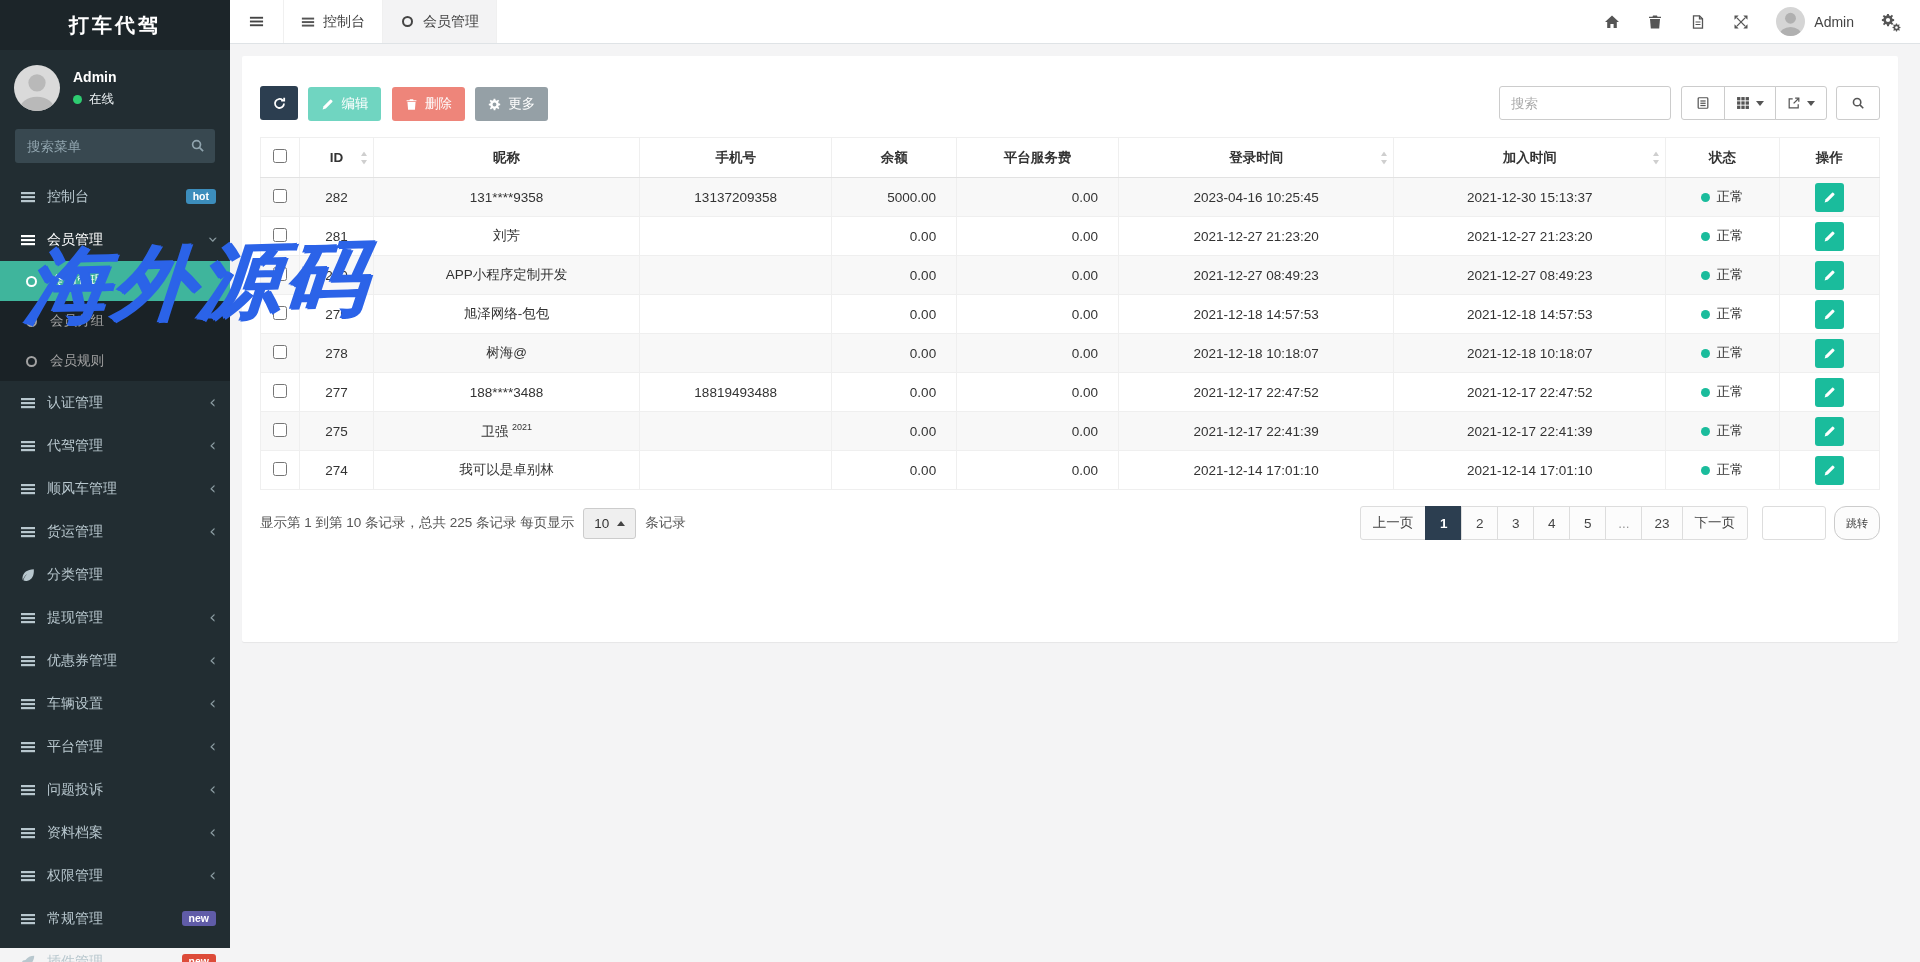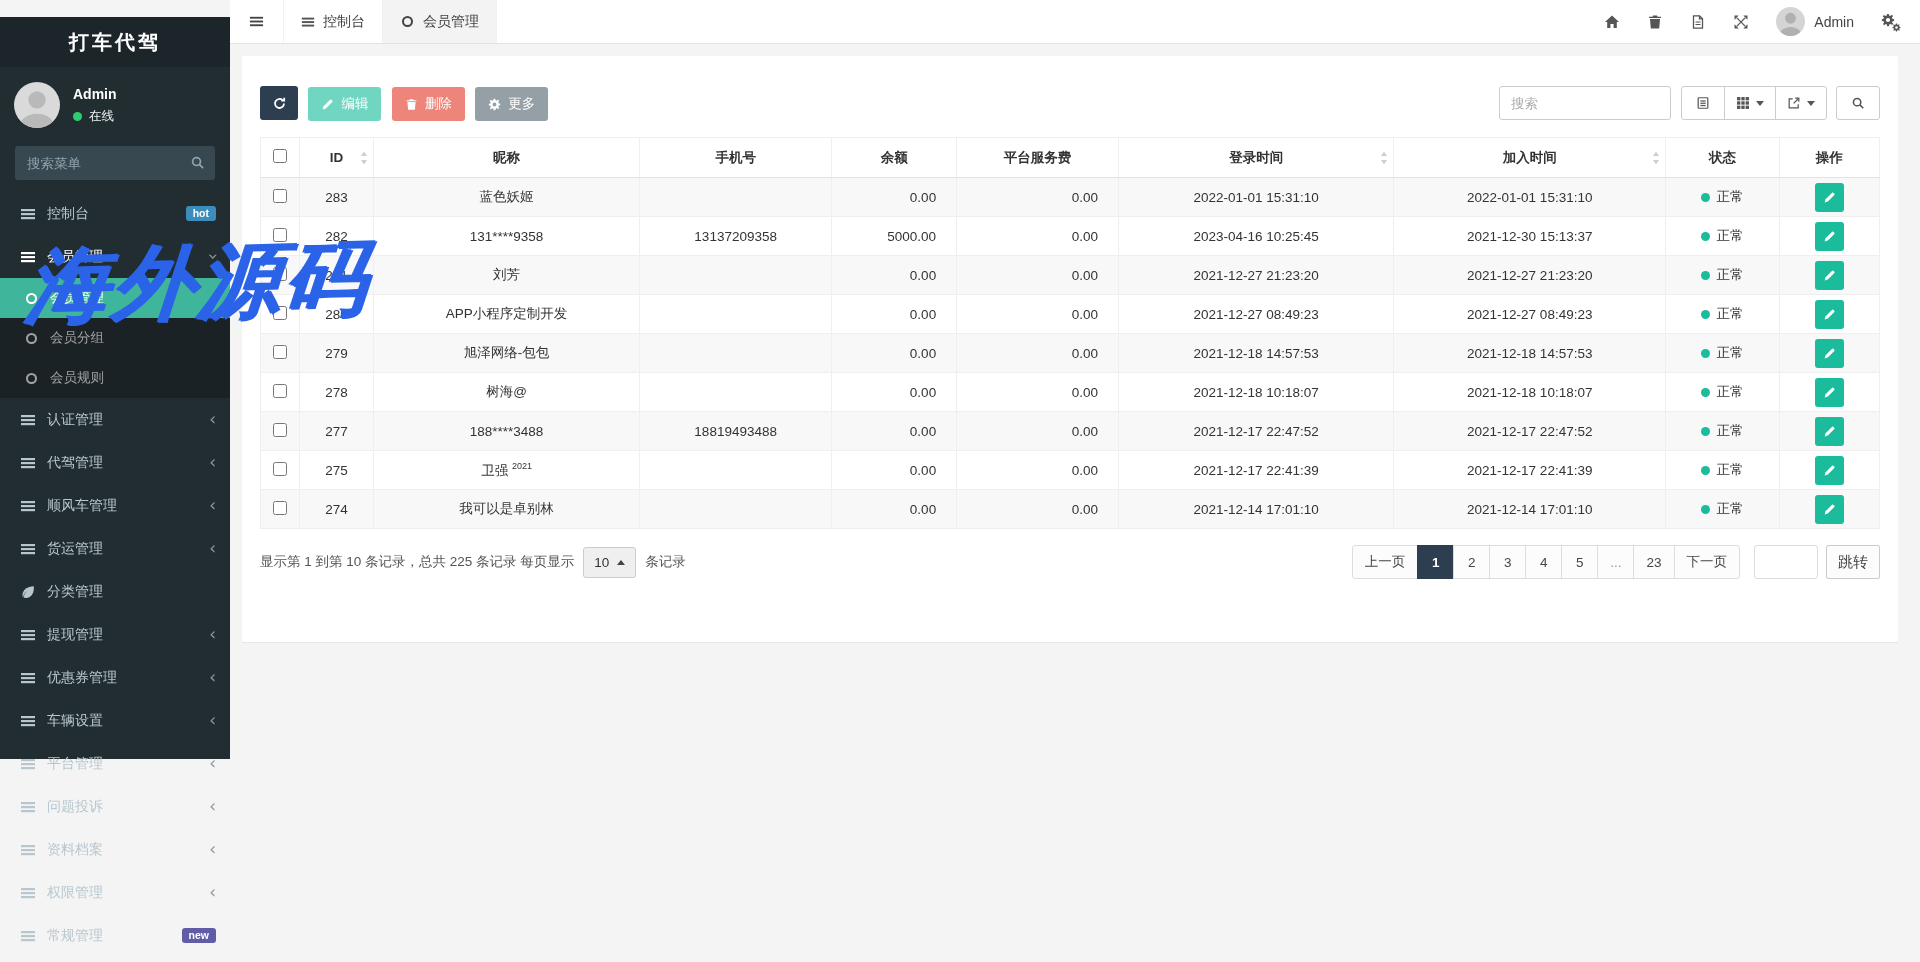--- a/index.html
+++ b/index.html
@@ -1,20 +1,20 @@
 <!DOCTYPE html>
 <html><head>
 <meta charset="utf-8">
 <style>
   * { margin:0; padding:0; box-sizing:border-box; }
   html,body { width:1920px; height:962px; overflow:hidden; font-family:"Liberation Sans",sans-serif; background:#f4f4f5; }
   body { position:relative; }
 
   
-  .sidebar { position:absolute; left:0; top:17px; width:230px; height:742px; background:#222d32; z-index:5; }
+  .sidebar { position:absolute; left:0; top:0; width:230px; height:948px; background:#222d32; z-index:5; }
   .logo { height:50px; background:#1c2529; color:#fff; font-size:20px; font-weight:bold; letter-spacing:3px;
           display:flex; align-items:center; justify-content:center; }
   .user-panel { display:flex; align-items:center; gap:13px; padding:15px 14px 12px; }
   .avatar-lg { width:46px; height:46px; border-radius:50%; background:#dadada; position:relative; overflow:hidden; flex:none; }
   .avatar-lg svg, .avatar-sm svg { position:absolute; left:0; top:0; width:100%; height:100%; }
   .user-name { color:#fff; font-weight:bold; font-size:14px; margin-bottom:6px; }
   .user-status { color:#eef3f5; font-size:12.5px; display:flex; align-items:center; gap:7px; }
   .status-dot { width:9px; height:9px; border-radius:50%; background:#2ecc71; display:inline-block; }
   .menu-search { margin:6px 15px 12px; position:relative; }
   .menu-search input { width:100%; height:34px; background:#384850; border:none; border-radius:3px;
@@ -105,22 +105,22 @@
                background:#efefef; border:1px solid #ccc; border-radius:3px; color:#333; cursor:pointer; font-size:13.5px; }
   .pagination { display:flex; align-items:center; }
   .page-btn { min-width:37px; height:34px; border:1px solid #ddd; background:#fcfcfc; color:#444; cursor:pointer;
               display:inline-flex; align-items:center; justify-content:center; padding:0 12px; margin-left:-1px;
               font-size:13.5px; font-family:inherit; }
   .page-btn:first-child { border-radius:3px 0 0 3px; margin-left:0; }
   .page-btn.last { border-radius:0 3px 3px 0; }
   .page-btn.active { background:#2c3e50; border-color:#2c3e50; color:#fff; font-weight:bold; }
   .page-btn.dots { color:#999; }
   .jump-input { width:64px; height:34px; border:1px solid #ddd; border-radius:3px; margin:0 8px 0 14px; outline:none; padding:0 8px; }
-  .jump-btn { height:34px; padding:0 11px; border:1px solid #ccc; background:#fcfcfc; border-radius:2px;
-              color:#444; font-size:15px; cursor:pointer; font-family:inherit; }
+  .jump-btn { height:34px; padding:0 11px; border:1px solid #ccc; background:#fcfcfc; border-radius:12px;
+              color:#444; font-size:11px; cursor:pointer; font-family:inherit; }
 
   
   .watermark { position:absolute; left:26px; top:228px; z-index:60; pointer-events:none;
                font-family:"DejaVu Serif",serif; font-style:italic; font-weight:bold;
                font-size:82px; letter-spacing:4px; color:#2b63e8; white-space:nowrap;
                transform:rotate(-1.5deg) skewX(-6deg); text-shadow:2px 1px 0 #2b63e8; }
 </style>
 </head>
 <body>
 
@@ -521,36 +521,20 @@
                   <path d="M4 0l3 4.4H1z" fill="#cfcfcf"></path>
                   <path d="M4 13L1 8.6h6z" fill="#cfcfcf"></path>
                 </svg></th>
               <th>状态</th>
               <th>操作</th>
             </tr>
           </thead>
         <tbody id="table-body">
             <tr>
               <td><input type="checkbox" class="rowcheck" style=""></td>
-              <td>283</td>
-              <td>蓝色妖姬</td>
-              <td></td>
-              <td class="num">0.00</td>
-              <td class="num">0.00</td>
-              <td>2022-01-01 15:31:10</td>
-              <td>2022-01-01 15:31:10</td>
-              <td class="status-cell"><span class="dot"></span>正常</td>
-              <td><button class="edit-btn">
-                  <svg viewBox="0 0 16 16">
-                    <path fill="#fff" d="M11.2 2.1a1 1 0 0 1 1.4 0l1.3 1.3a1 1 0 0 1 0 1.4l-8 8L2 14l1.2-3.9z"></path>
-                  </svg>
-                </button></td>
-            </tr>
-            <tr>
-              <td><input type="checkbox" class="rowcheck" style=""></td>
               <td>282</td>
               <td>131****9358</td>
               <td>13137209358</td>
               <td class="num">5000.00</td>
               <td class="num">0.00</td>
               <td>2023-04-16 10:25:45</td>
               <td>2021-12-30 15:13:37</td>
               <td class="status-cell"><span class="dot"></span>正常</td>
               <td><button class="edit-btn">
                   <svg viewBox="0 0 16 16">

